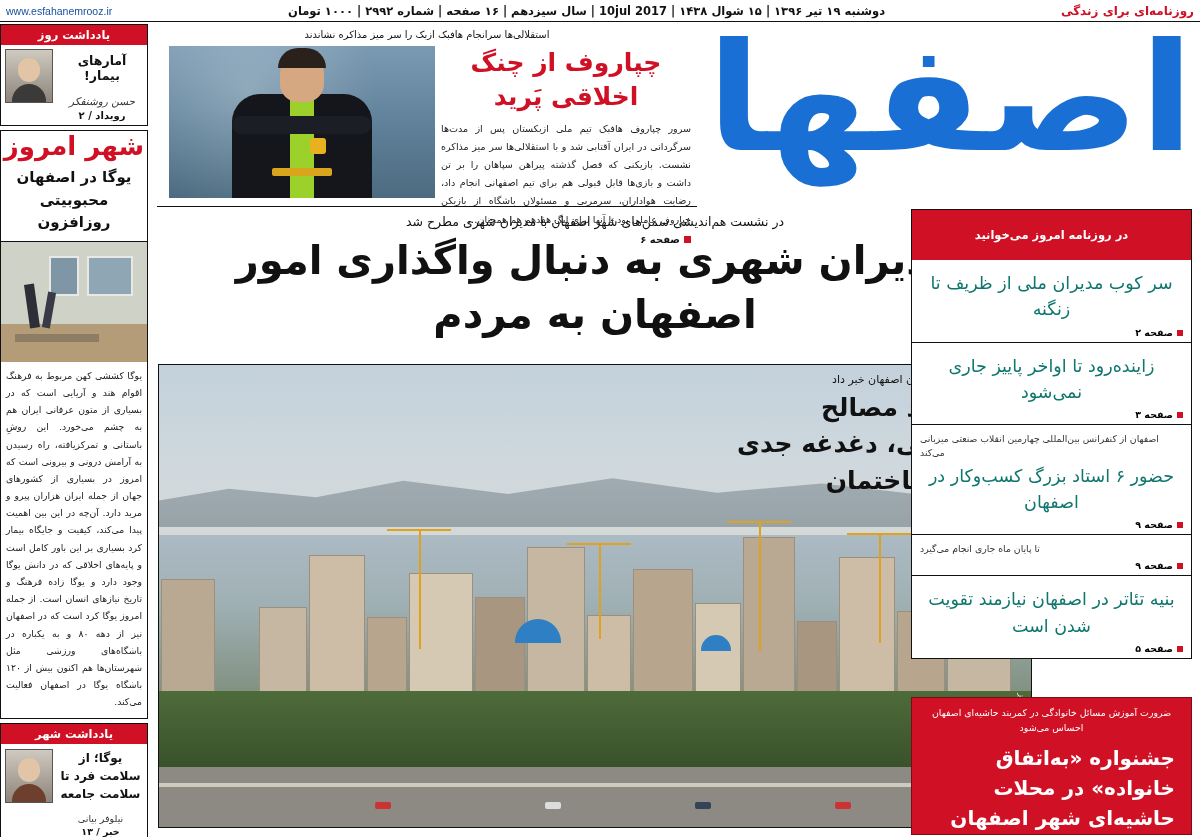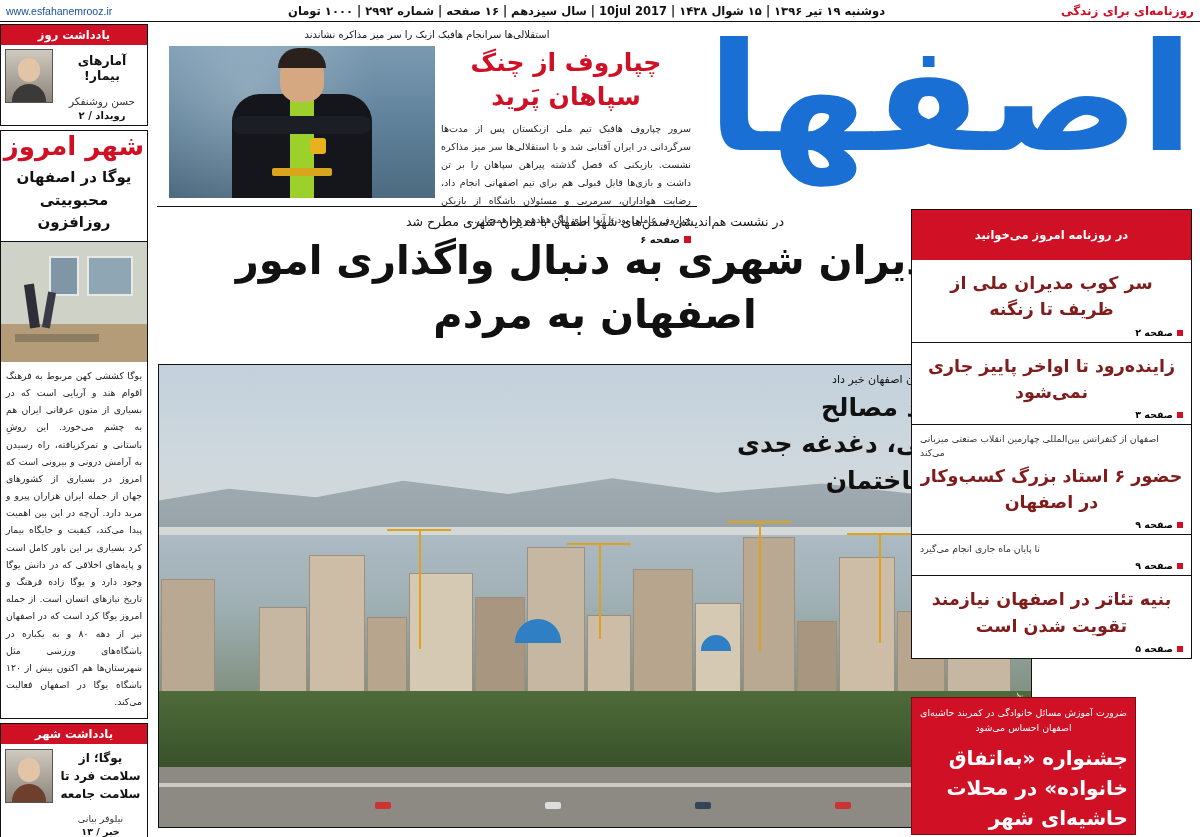--- a/index.html
+++ b/index.html
@@ -50,21 +50,21 @@
     direction: rtl;
   }
   .box { border: 1px solid #111; background: #fff; }
   .box-head {
     background: #cf1025; color: #fff; font-size: 11.5px; font-weight: bold;
     text-align: center; padding: 3px 0;
   }
   .note-row { display: flex; direction: rtl; padding: 4px; gap: 8px; }
   .note-text { flex: 1; text-align: center; }
   .note-text .t1 { font-size: 12.5px; font-weight: bold; color: #111; padding-top: 4px; }
-  .note-text .t2 { font-size: 10.5px; color: #333; padding-top: 12px; }
+  .note-text .t2 { font-size: 10.5px; color: #333; padding-top: 12px; font-style: italic; }
   .note-text .t3 { font-size: 10px; color: #111; padding-top: 3px; font-weight: bold; }
   .avatar {
     width: 48px; height: 54px; border: 1px solid #555;
     background: linear-gradient(#cfc9c0, #8d857c);
     position: relative; overflow: hidden; flex: none;
   }
   .avatar:after {
     content: ""; position: absolute; left: 50%; bottom: -8px;
     width: 34px; height: 26px; margin-left: -17px;
     background: #3b3a38; border-radius: 17px 17px 0 0;
@@ -210,28 +210,28 @@
     position: absolute; top: 209px; left: 911px; width: 281px;
     border: 1px solid #111; direction: rtl; background:#fff;
   }
   .digest-head {
     background: #cf1025; color: #fff; font-size: 11.5px; font-weight: bold;
     text-align: center; padding: 18px 0;
   }
   .digest-item { padding: 7px 8px 4px; border-bottom: 1px solid #111; }
   .digest-item:last-child { border-bottom: none; }
   .di-kicker { font-size: 9.3px; color: #333; text-align: left; line-height: 1.5; margin-bottom: 3px; }
-  .di-title { font-size: 17.5px; font-weight: bold; color: #7f1d1d; text-align: center; line-height: 1.5; }
+  .di-title { font-size: 17.5px; font-weight: normal; color: #0f766e; text-align: center; line-height: 1.5; }
   .di-page { font-size: 9.5px; font-weight: bold; text-align: right; margin-top: 4px; }
   .di-page .sq { display:inline-block; width:6px; height:6px; background:#cf1025; margin-left:4px; }
 
   .promo {
-    position: absolute; left: 911px; top: 697px; width: 225px; height: 138px;
+    position: absolute; left: 911px; top: 697px; width: 281px; height: 138px;
     background: #cf1025; color: #fff; border: 1px solid #7d0a16; direction: rtl;
-    padding: 7px 7px;
+    padding: 7px 16px;
   }
   .promo .pk { font-size: 9.4px; text-align: center; line-height: 1.6; }
   .promo .pt { font-size: 20px; font-weight: bold; text-align: right; line-height: 1.5; margin-top: 8px; }
 </style>
 </head>
 <body>
 
 <div class="page">
 
   <div class="topbar">
@@ -241,21 +241,21 @@
   </div>
 
   <div class="masthead">
     <div class="logo-text">اصفهان امروز</div>
   </div>
 
   <div class="football">
     <div class="fb-kicker">استقلالی‌ها سرانجام هافبک ازبک را سر میز مذاکره نشاندند</div>
     <div class="fb-inner">
       <div class="fb-text">
-        <div class="fb-title">چپاروف از چنگ سپاهان پَرید</div>
+        <div class="fb-title">چپاروف از چنگ اخلاقی پَرید</div>
         <div class="fb-body">سرور چپاروف هافبک تیم ملی ازبکستان پس از مدت‌ها سرگردانی در ایران آقتابی شد و با استقلالی‌ها سر میز مذاکره نشست. بازیکنی که فصل گذشته پیراهن سپاهان را بر تن داشت و بازی‌ها قابل قبولی هم برای تیم اصفهانی انجام داد، رضایت هواداران، سرمربی و مسئولان باشگاه از بازیکن چپاروف عاملی بود تا آنها برای لیگ هفدهم هم همچنان…</div>
         <div class="fb-page">
           <span class="sq"></span><span>صفحه ۶</span>
         </div>
       </div>
       <div class="fb-photo">
         <div class="bg"></div>
           <div class="blur"></div>
         <div class="body"></div>
           <div class="stripe"></div>

